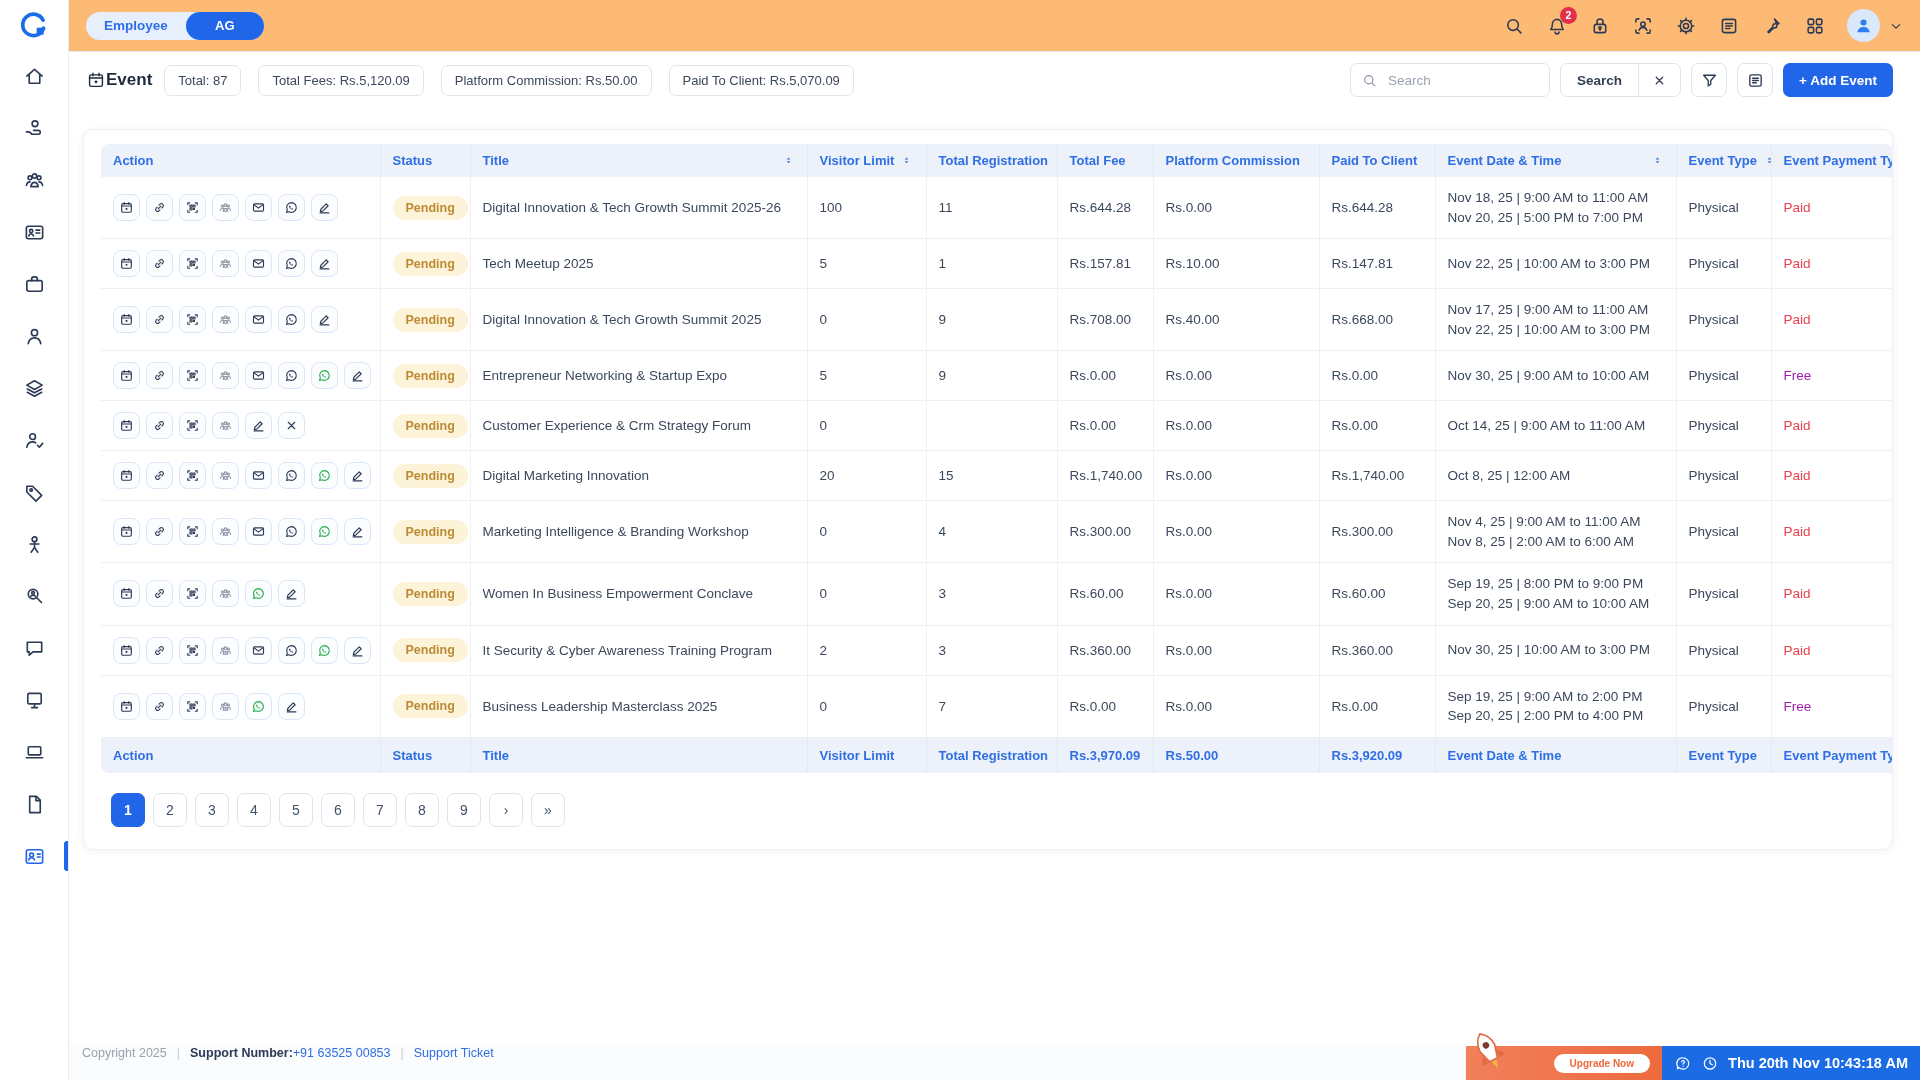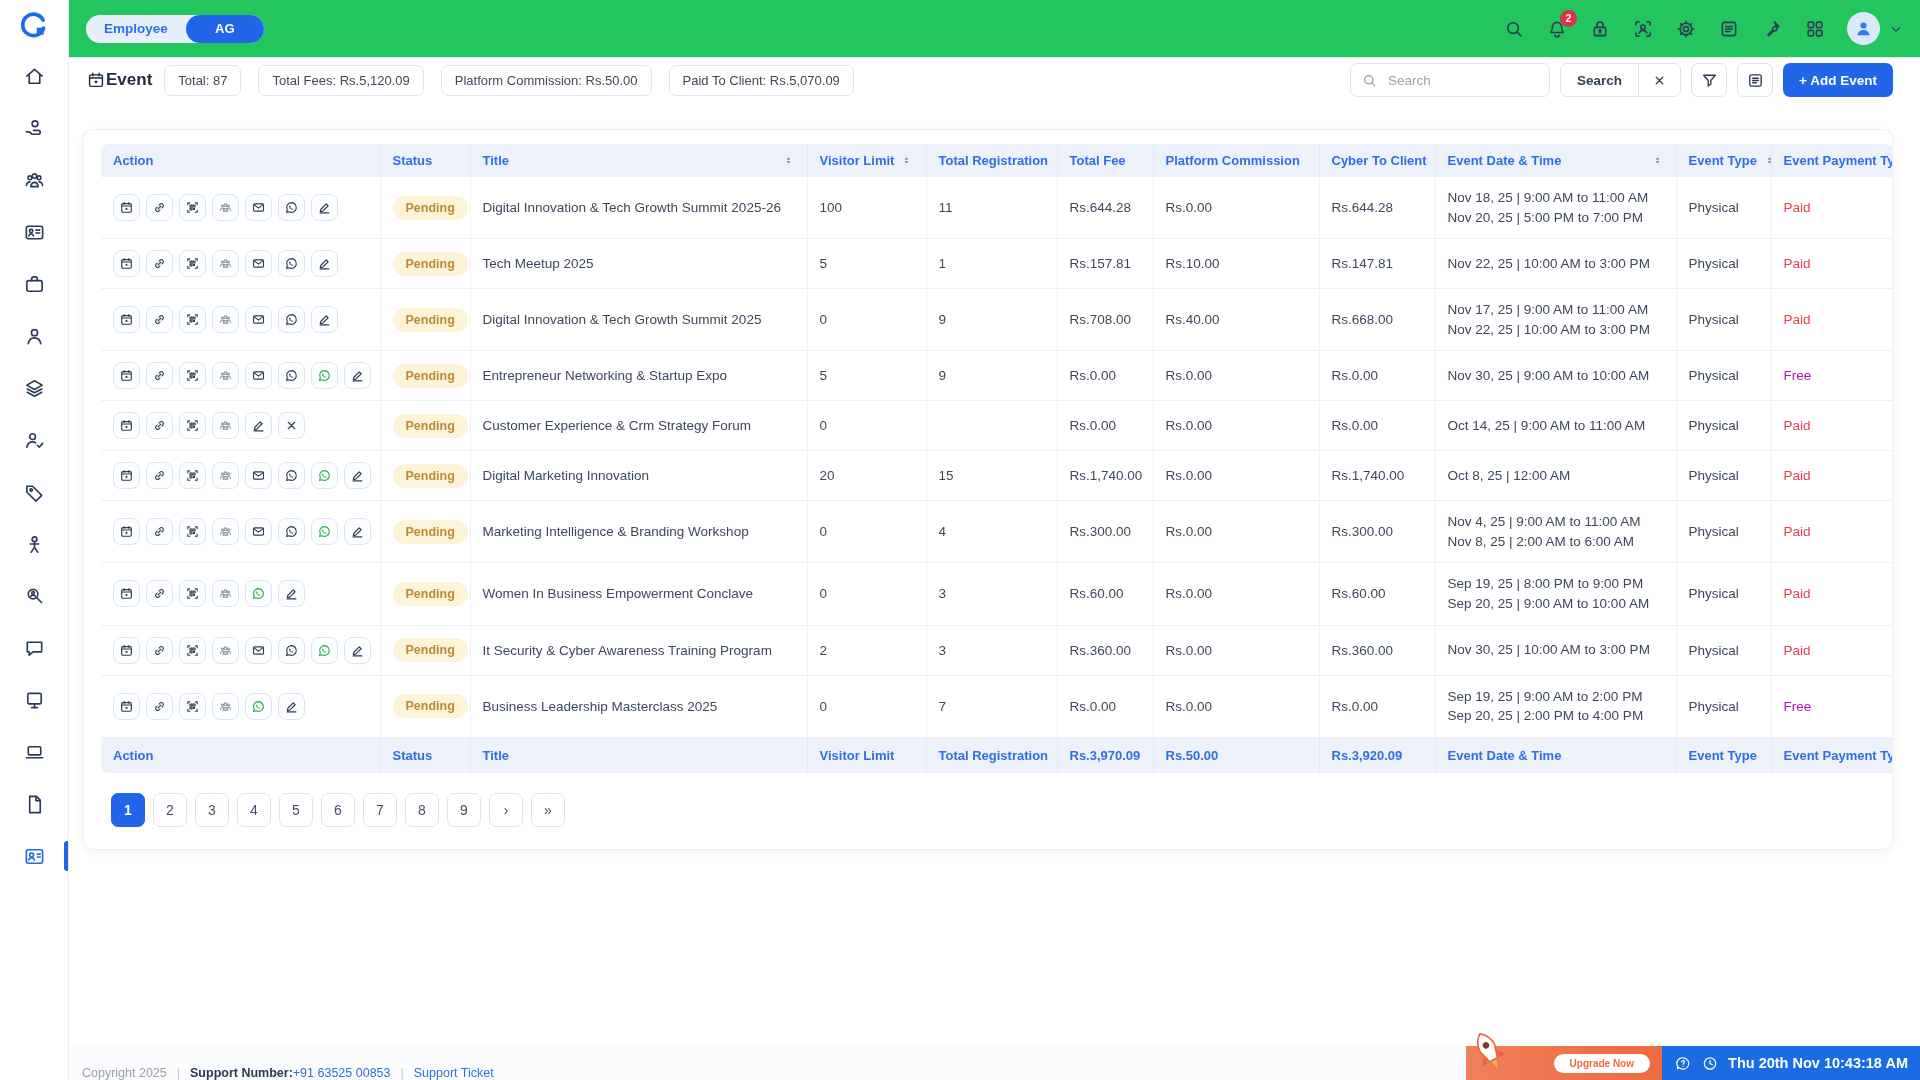--- a/index.html
+++ b/index.html
@@ -20,21 +20,21 @@
   .logo-box{height:50px;display:flex;align-items:center;justify-content:center}
   .nav{display:flex;flex-direction:column}
   .side-item{height:52px;display:flex;align-items:center;justify-content:center;
              position:relative;color:#2b3a55;cursor:pointer;background:none;border:none;padding:0}
   .side-item .ic{width:23px;height:23px}
   .side-item.active{color:var(--accent)}
   .active-bar{position:absolute;right:0;top:11px;width:4px;height:30px;
               background:var(--accent);border-radius:3px 0 0 3px}
 
   
-  .topbar{position:absolute;left:69px;right:0;top:0;height:58px;background:#22c55e;
+  .topbar{position:absolute;left:69px;right:0;top:0;height:52px;background:#fdba74;
           border-bottom:1px solid #e6e8eb;display:flex;align-items:center;
           justify-content:space-between;padding:0 16px 0 17px;z-index:5}
   .toggle{display:flex;align-items:center;background:#e7effc;border-radius:999px;height:28px}
   .toggle-left{color:var(--header-blue);font-size:13.5px;font-weight:600;padding:0 18px;
                background:none;border:none;font-family:inherit}
   .toggle-right{background:var(--accent);color:#fff;border-radius:999px;height:28px;min-width:78px;
                 display:flex;align-items:center;justify-content:center;font-size:13px;
                 font-weight:700;border:none;font-family:inherit}
   .top-icons{display:flex;align-items:center;gap:21px;color:#2b3a55}
   .top-icon{position:relative;display:flex;cursor:pointer;background:none;border:none;
@@ -111,21 +111,21 @@
   .pay-dark{color:#a21caf}
 
   .pagination{display:flex;gap:8px;margin:20px 0 0 10px}
   .pg{min-width:34px;height:34px;border:1px solid #dfe3ea;background:#fff;border-radius:7px;
       color:#41506a;font-size:14px;display:flex;align-items:center;justify-content:center;
       font-family:inherit;padding:0 10px}
   .pg.active{background:var(--accent);border-color:var(--accent);color:#fff;font-weight:600}
 
   
   .footbar{position:absolute;left:69px;right:0;bottom:0;height:34px;background:#fbfcfd;
-           display:flex;align-items:flex-end;padding-left:13px;font-size:12.5px;color:#9aa1ad;gap:10px}
+           display:flex;align-items:flex-start;padding-left:13px;font-size:12.5px;color:#9aa1ad;gap:10px}
   .fb-sep{color:#c6cbd4}
   .fb-support{color:#2b3a55;font-weight:700}
   .fb-phone{color:var(--header-blue);text-decoration:none;cursor:pointer}
   .fb-ticket{color:var(--header-blue);text-decoration:none;cursor:pointer}
   .upgrade{position:absolute;right:258px;bottom:0;width:196px;height:34px;
            background:linear-gradient(90deg,#f2805b,#ec6a3e);display:flex;align-items:center;
            justify-content:flex-end;padding-right:12px;z-index:7}
   .up-pill{background:#fff;color:var(--orange);font-size:10px;font-weight:700;border-radius:999px;
            padding:4px 16px;border:none;font-family:inherit}
   .rocket{position:absolute;left:2px;bottom:1px;width:44px;height:52px}
@@ -567,21 +567,21 @@
                   <span>Total Fee</span>
                 </span>
               </th>
               <th class="">
      <span class="hflex">
                   <span>Platform Commission</span>
                 </span>
               </th>
               <th class="">
      <span class="hflex">
-                  <span>Cyber To Client</span>
+                  <span>Paid To Client</span>
                 </span>
               </th>
               <th class="spread">
      <span class="hflex">
                   <span>Event Date &amp; Time</span>
                   <svg class="sort">
                     <use href="#i-sort"></use>
                   </svg>
                 </span>
               </th>

